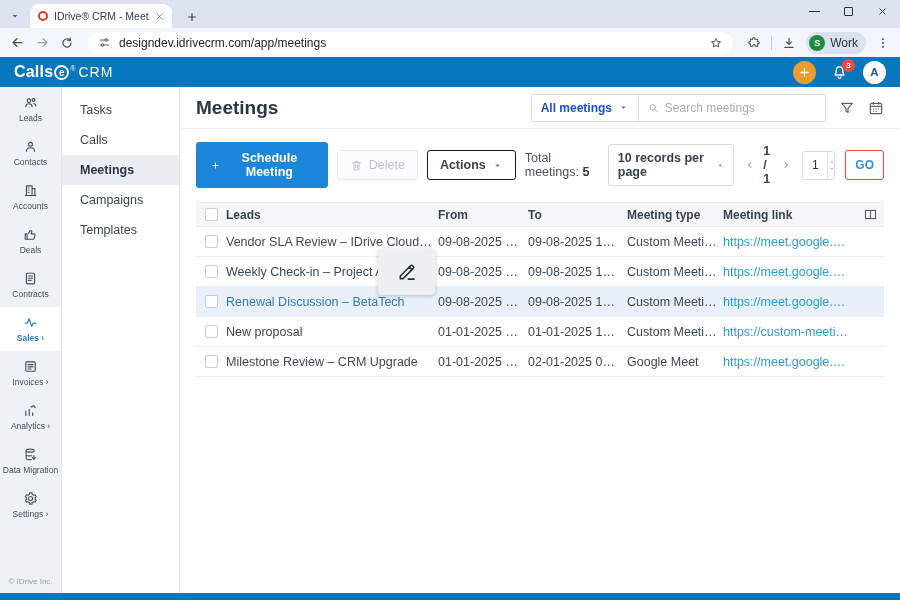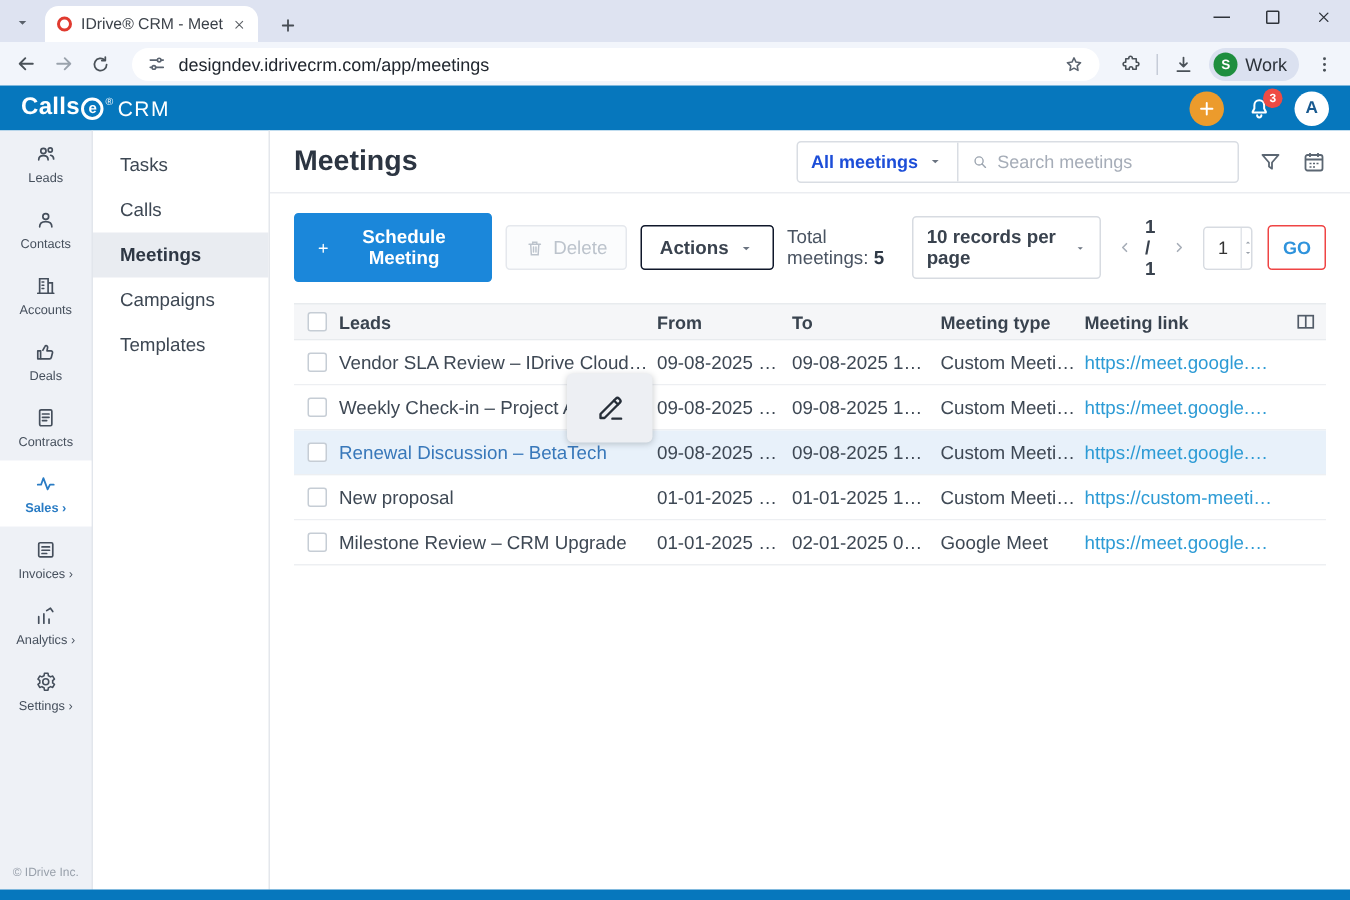--- a/index.html
+++ b/index.html
@@ -433,20 +433,28 @@
           </span>
           <span>Invoices ›</span>
         </div>
       <div class="nav-item">
           <span style="display:flex">
             <svg>
               <use href="#i-chart"></use>
             </svg>
           </span>
           <span>Analytics ›</span>
+        </div>
+      <div class="nav-item">
+          <span style="display:flex">
+            <svg>
+              <use href="#i-db"></use>
+            </svg>
+          </span>
+          <span>Data Migration</span>
         </div>
       <div class="nav-item">
           <span style="display:flex">
             <svg>
               <use href="#i-gear"></use>
             </svg>
           </span>
           <span>Settings ›</span>
         </div>
       <div class="side-foot">© IDrive Inc.</div>

